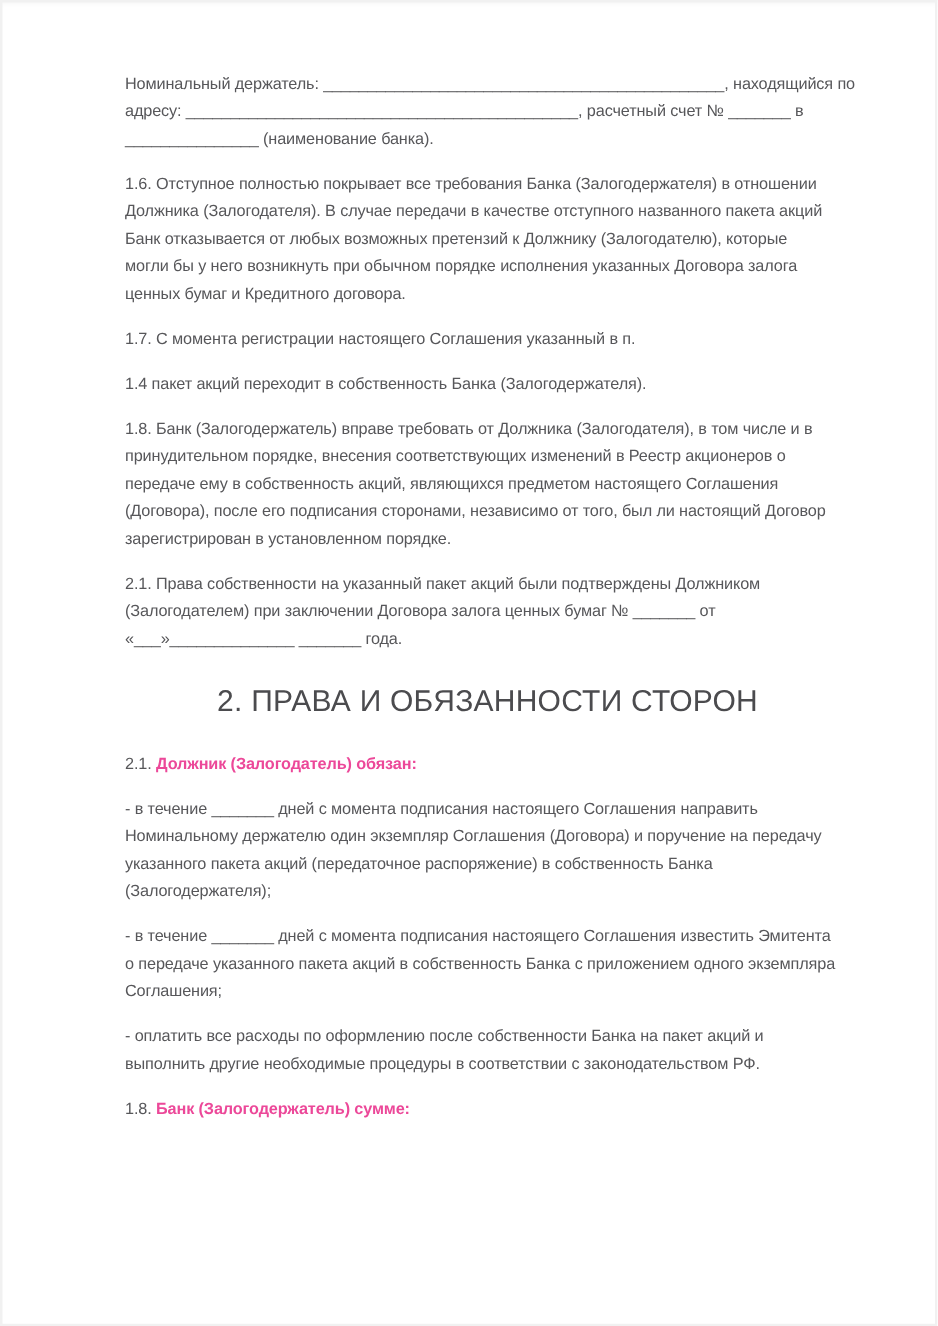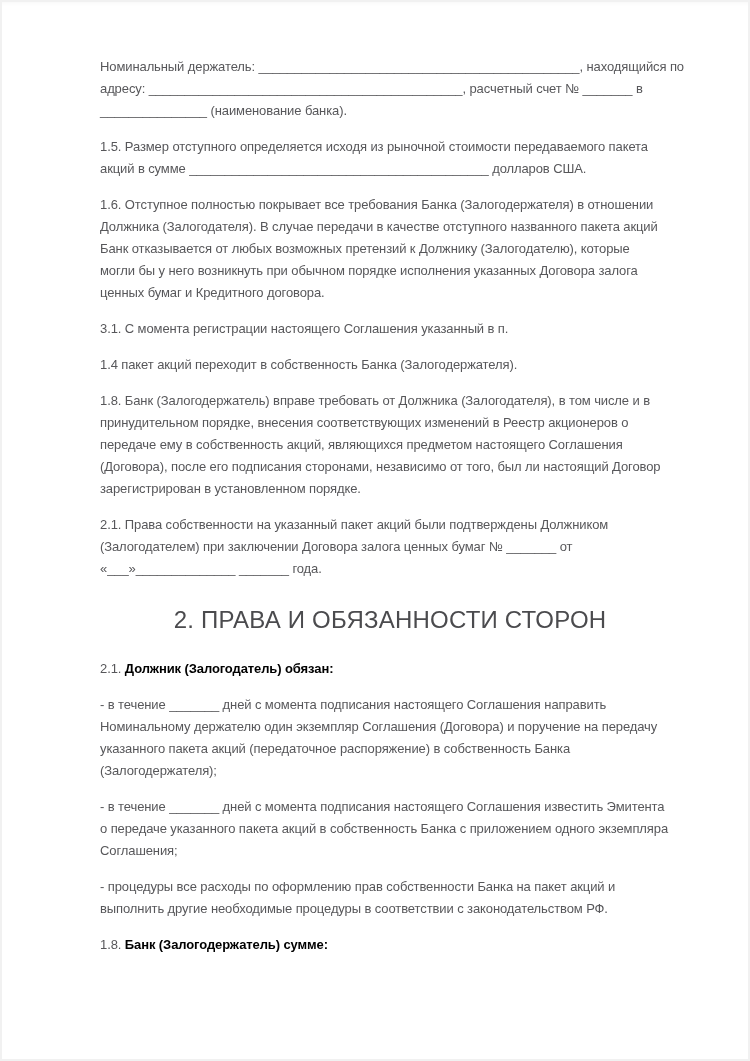--- a/index.html
+++ b/index.html
@@ -22,50 +22,48 @@
   }
   p.clause {
     font-size: 13px;
     line-height: 22px;
     color: #57575a;
     letter-spacing: -0.1px;
     margin: 0 0 14px 0;
     text-align: left;
   }
   p.pre { white-space: pre-line; }
-  .b { font-weight: bold; color: #000000; }
+  .b { font-weight: bold; color: #ec4899; }
   h2.section-heading {
     font-size: 24px;
     font-weight: 400;
     color: #4b4b4e;
     text-align: center;
     letter-spacing: 0.2px;
     margin: 26px 30px 24px 0;
   }
 </style>
 </head>
 <body>
 
 <div class="page">
   <div class="content">
 
     <p class="clause pre">Номинальный держатель: _____________________________________________, находящийся по
 адресу: ____________________________________________, расчетный счет № _______ в
 _______________ (наименование банка).</p>
 
-    <p class="clause pre">1.5. Размер отступного определяется исходя из рыночной стоимости передаваемого пакета
-акций в сумме __________________________________________ долларов США.</p>
 
     <p class="clause pre">1.6. Отступное полностью покрывает все требования Банка (Залогодержателя) в отношении
 Должника (Залогодателя). В случае передачи в качестве отступного названного пакета акций
 Банк отказывается от любых возможных претензий к Должнику (Залогодателю), которые
 могли бы у него возникнуть при обычном порядке исполнения указанных Договора залога
 ценных бумаг и Кредитного договора.</p>
 
-    <p class="clause pre">3.1. С момента регистрации настоящего Соглашения указанный в п.</p>
+    <p class="clause pre">1.7. С момента регистрации настоящего Соглашения указанный в п.</p>
 
     <p class="clause pre">1.4 пакет акций переходит в собственность Банка (Залогодержателя).</p>
 
     <p class="clause pre">1.8. Банк (Залогодержатель) вправе требовать от Должника (Залогодателя), в том числе и в
 принудительном порядке, внесения соответствующих изменений в Реестр акционеров о
 передаче ему в собственность акций, являющихся предметом настоящего Соглашения
 (Договора), после его подписания сторонами, независимо от того, был ли настоящий Договор
 зарегистрирован в установленном порядке.</p>
 
     <p class="clause pre">2.1. Права собственности на указанный пакет акций были подтверждены Должником
@@ -78,20 +76,20 @@
 
     <p class="clause pre">- в течение _______ дней с момента подписания настоящего Соглашения направить
 Номинальному держателю один экземпляр Соглашения (Договора) и поручение на передачу
 указанного пакета акций (передаточное распоряжение) в собственность Банка
 (Залогодержателя);</p>
 
     <p class="clause pre">- в течение _______ дней с момента подписания настоящего Соглашения известить Эмитента
 о передаче указанного пакета акций в собственность Банка с приложением одного экземпляра
 Соглашения;</p>
 
-    <p class="clause pre">- процедуры все расходы по оформлению прав собственности Банка на пакет акций и
+    <p class="clause pre">- оплатить все расходы по оформлению после собственности Банка на пакет акций и
 выполнить другие необходимые процедуры в соответствии с законодательством РФ.</p>
 
     <p class="clause"><span>1.8.</span> <span class="b">Банк (Залогодержатель) сумме:</span></p>
 
 
   </div>
 </div>
 
 </body></html>

